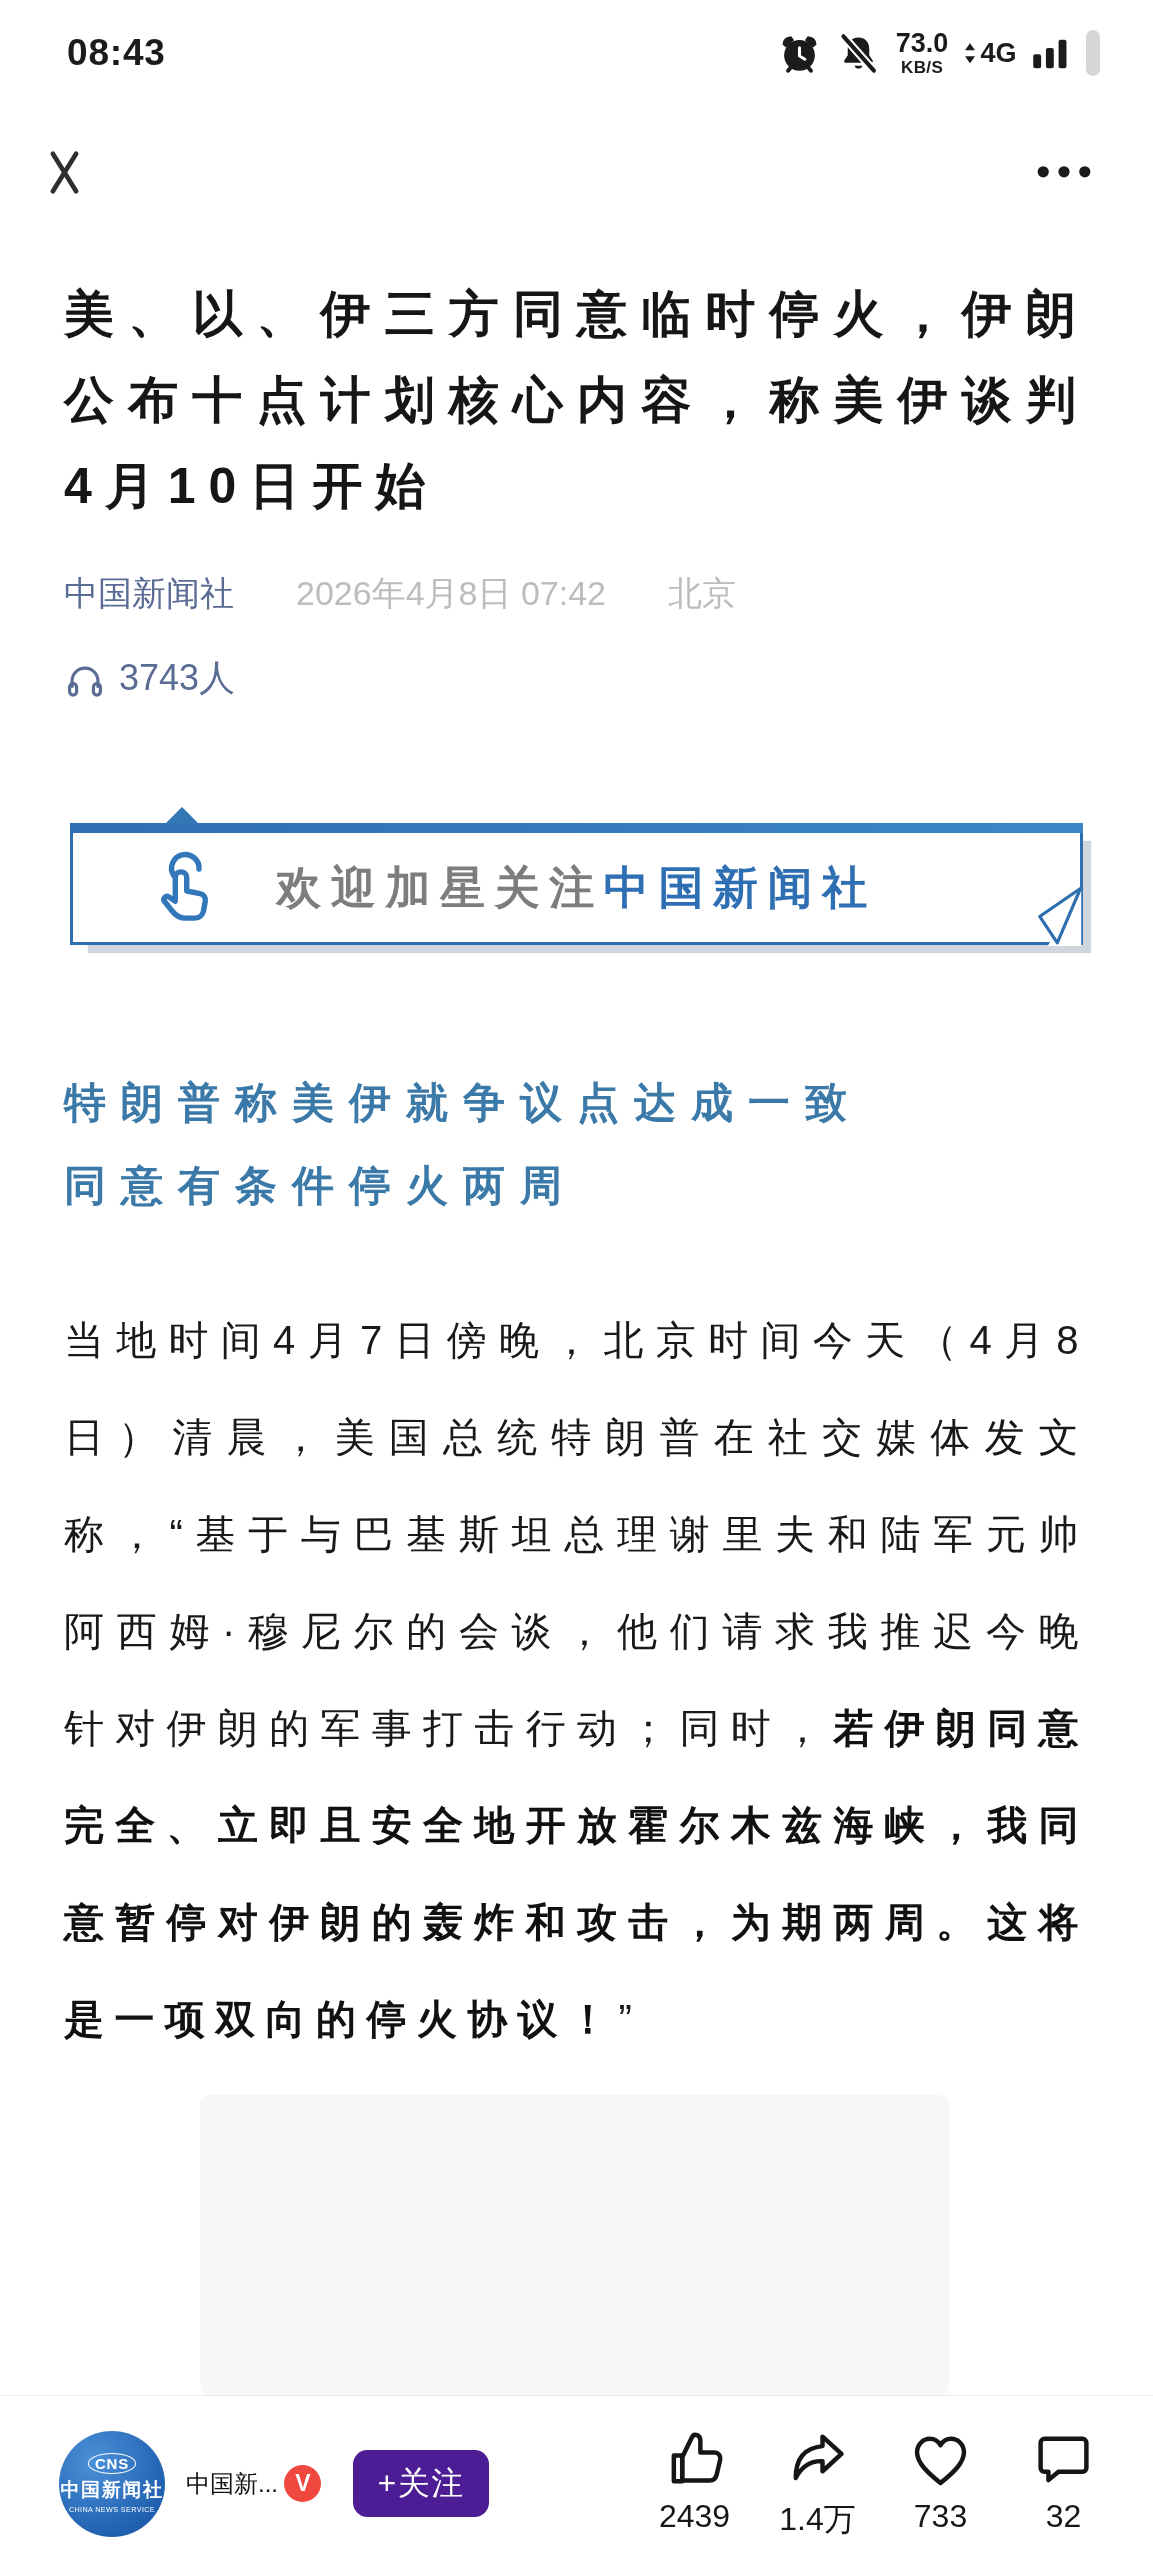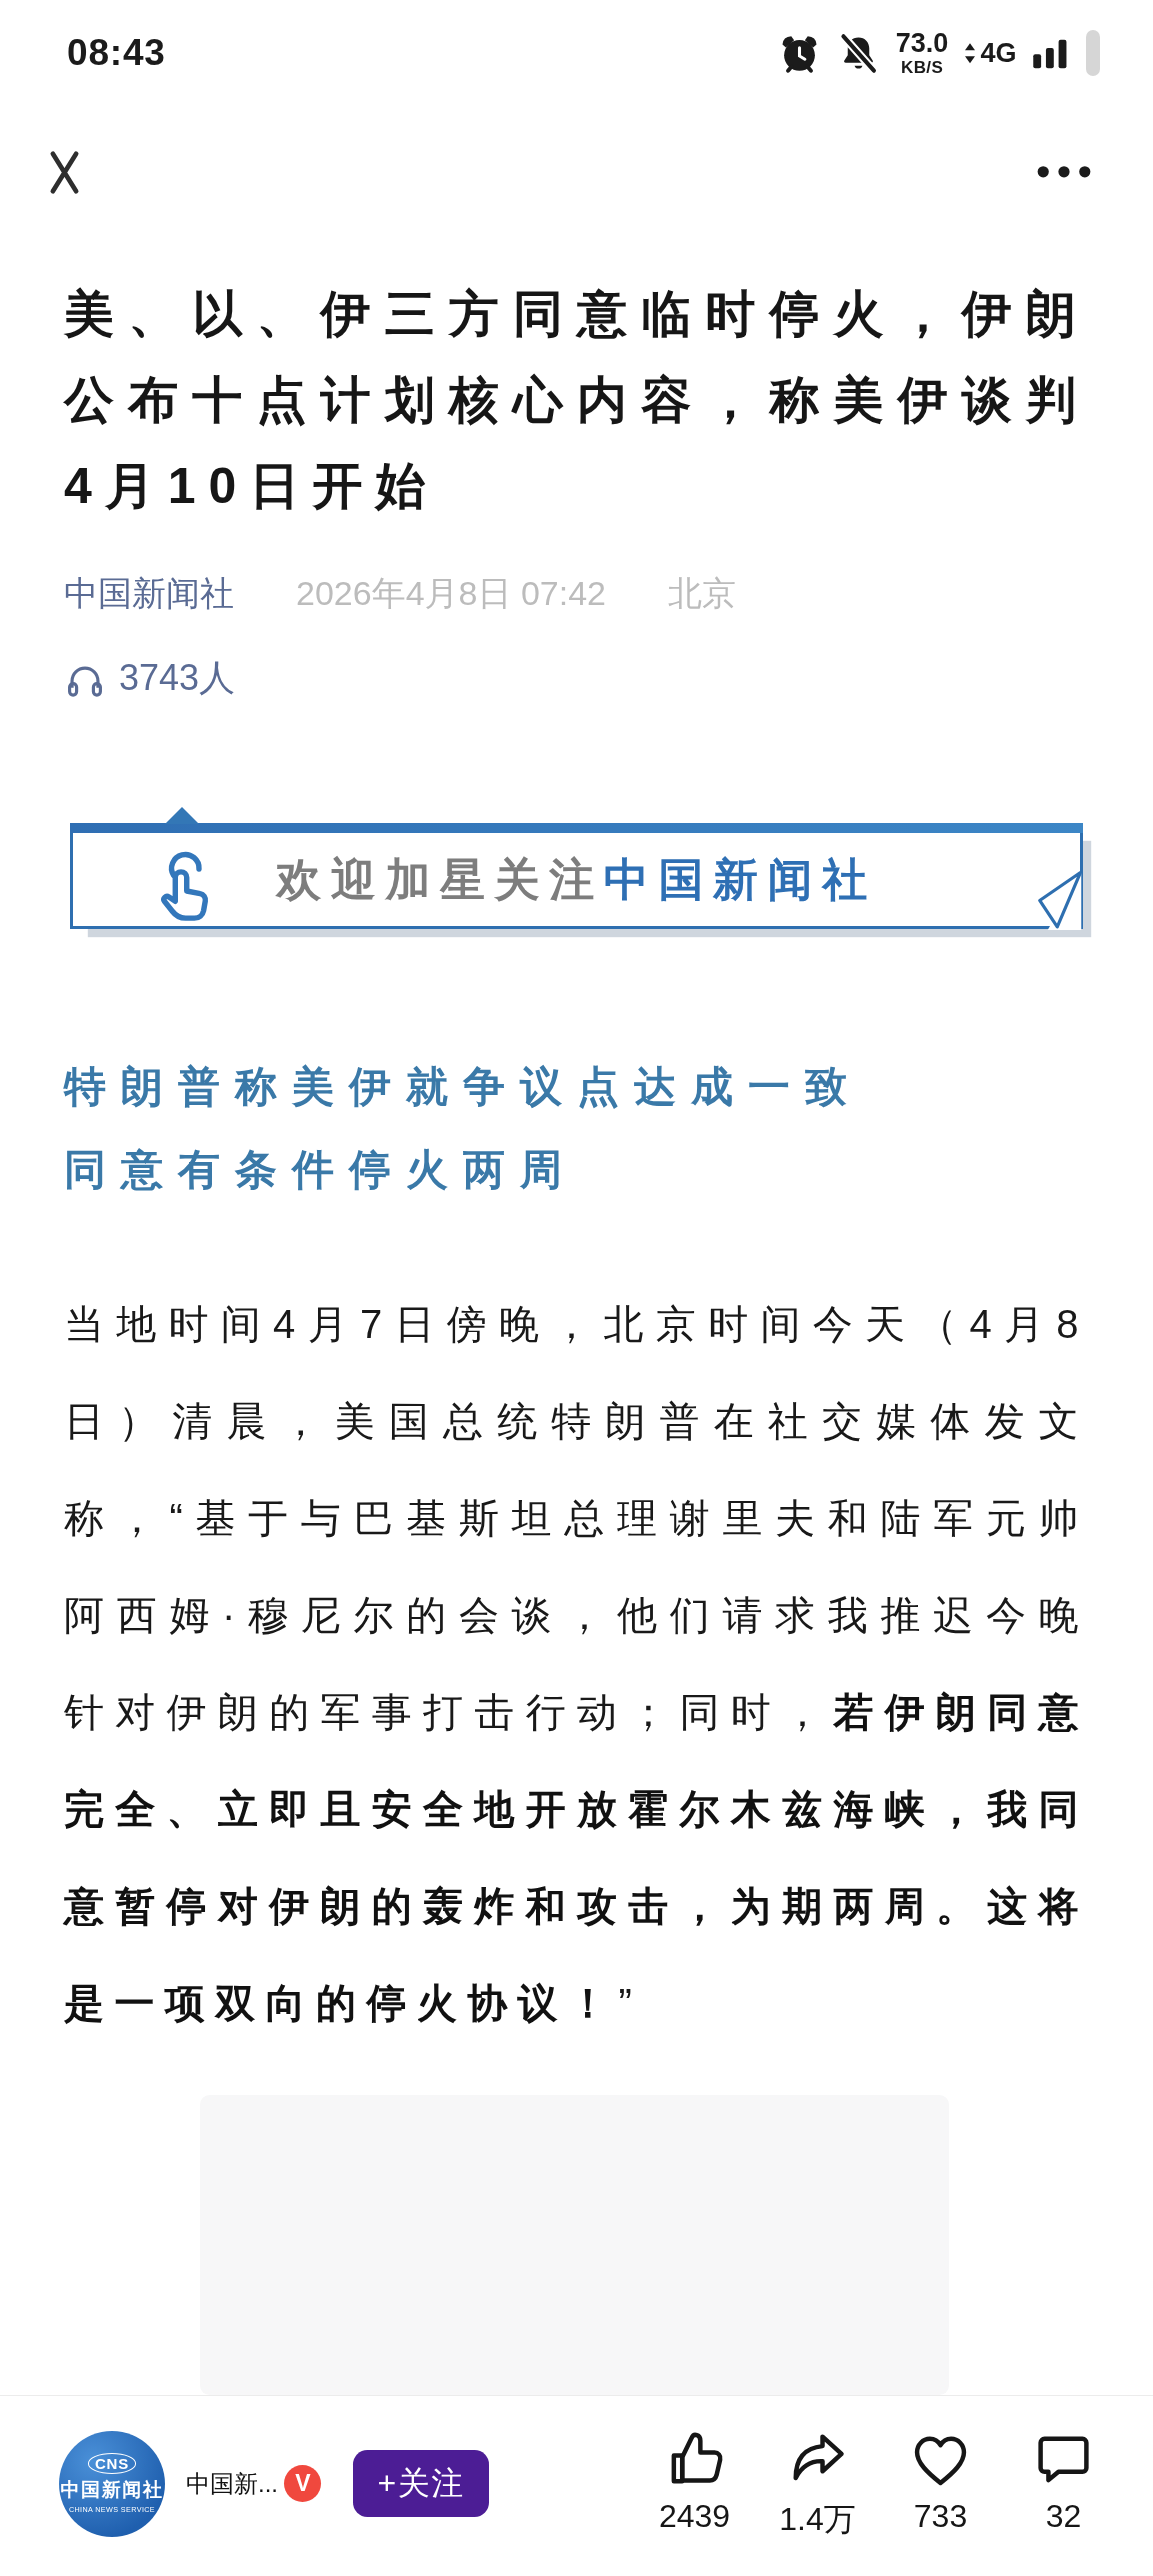--- a/index.html
+++ b/index.html
@@ -25,21 +25,21 @@
   .byline { margin:42px 64px 0; display:flex; align-items:baseline; gap:27px; font-size:34px; }
   .byline .source { color:#5a6b94; }
   .byline .muted { color:#bcbcbc;margin-left:35px; }
   .listen-row { margin:37px 64px 0; display:flex; align-items:center; gap:13px; color:#5a6b94; font-size:36px; }
 
   
   .banner { position:relative; margin:120px 70px 0; box-shadow:13px 13px 0 -4.8px #cfd6de; }
   .banner-notch { position:absolute; top:-16px; left:95px; width:0; height:0;
       border-left:17px solid transparent; border-right:17px solid transparent; border-bottom:17.6px solid #3377b6; }
   .banner-top { height:10.4px; background:linear-gradient(90deg,#2f6eb3,#3c86c6); }
-  .banner-body { position:relative; height:96px; background:#fff; border:3.2px solid #2e6fb0; border-top:none;
+  .banner-body { position:relative; height:112px; background:#fff; border:3.2px solid #2e6fb0; border-top:none;
       display:flex; align-items:center; justify-content:center; }
   .banner-hand { position:absolute; left:74px; top:16px; }
   .banner-text { font-size:45px; font-weight:700; letter-spacing:9.6px; color:#7d7d7d; white-space:nowrap; }
   .banner-text .acct { color:#2e6fb4; }
   .banner-curl { position:absolute; right:-3.2px; bottom:-3.2px; }
 
   
   .section-heading { margin:120px 64px 0; font-size:42px; font-weight:700; color:#3a79a8; letter-spacing:15px; line-height:83px;font-family:Liberation Mono, monospace; }
 
   

